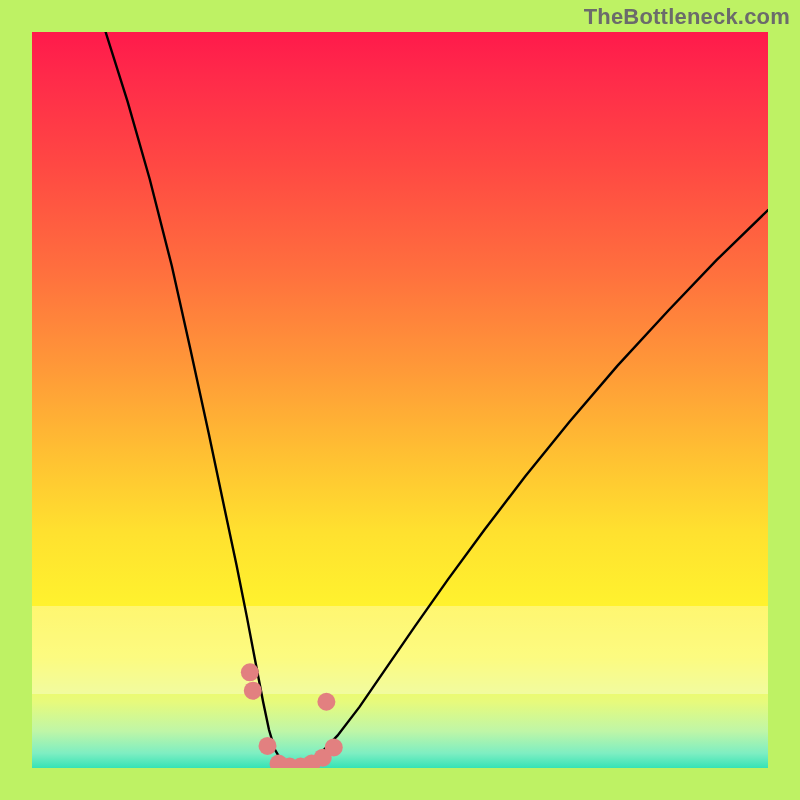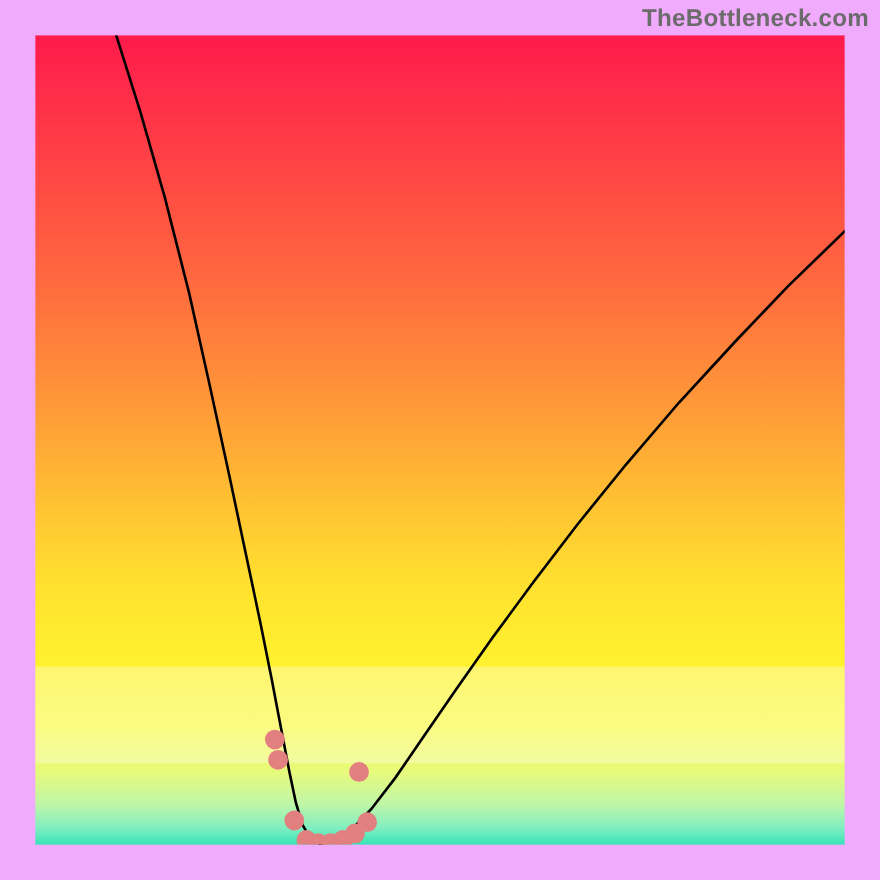--- a/index.html
+++ b/index.html
@@ -7,21 +7,21 @@
     padding: 0;
     width: 800px;
     height: 800px;
     background: #000;
     overflow: hidden;
   }
   .stage {
     position: relative;
     width: 800px;
     height: 800px;
-    background: #f0abfc;
+    background: #bef264;
   }
   .plot-area {
     position: absolute;
     left: 32px;
     top: 32px;
     width: 736px;
     height: 736px;
     overflow: hidden;
   }
   .gradient {

